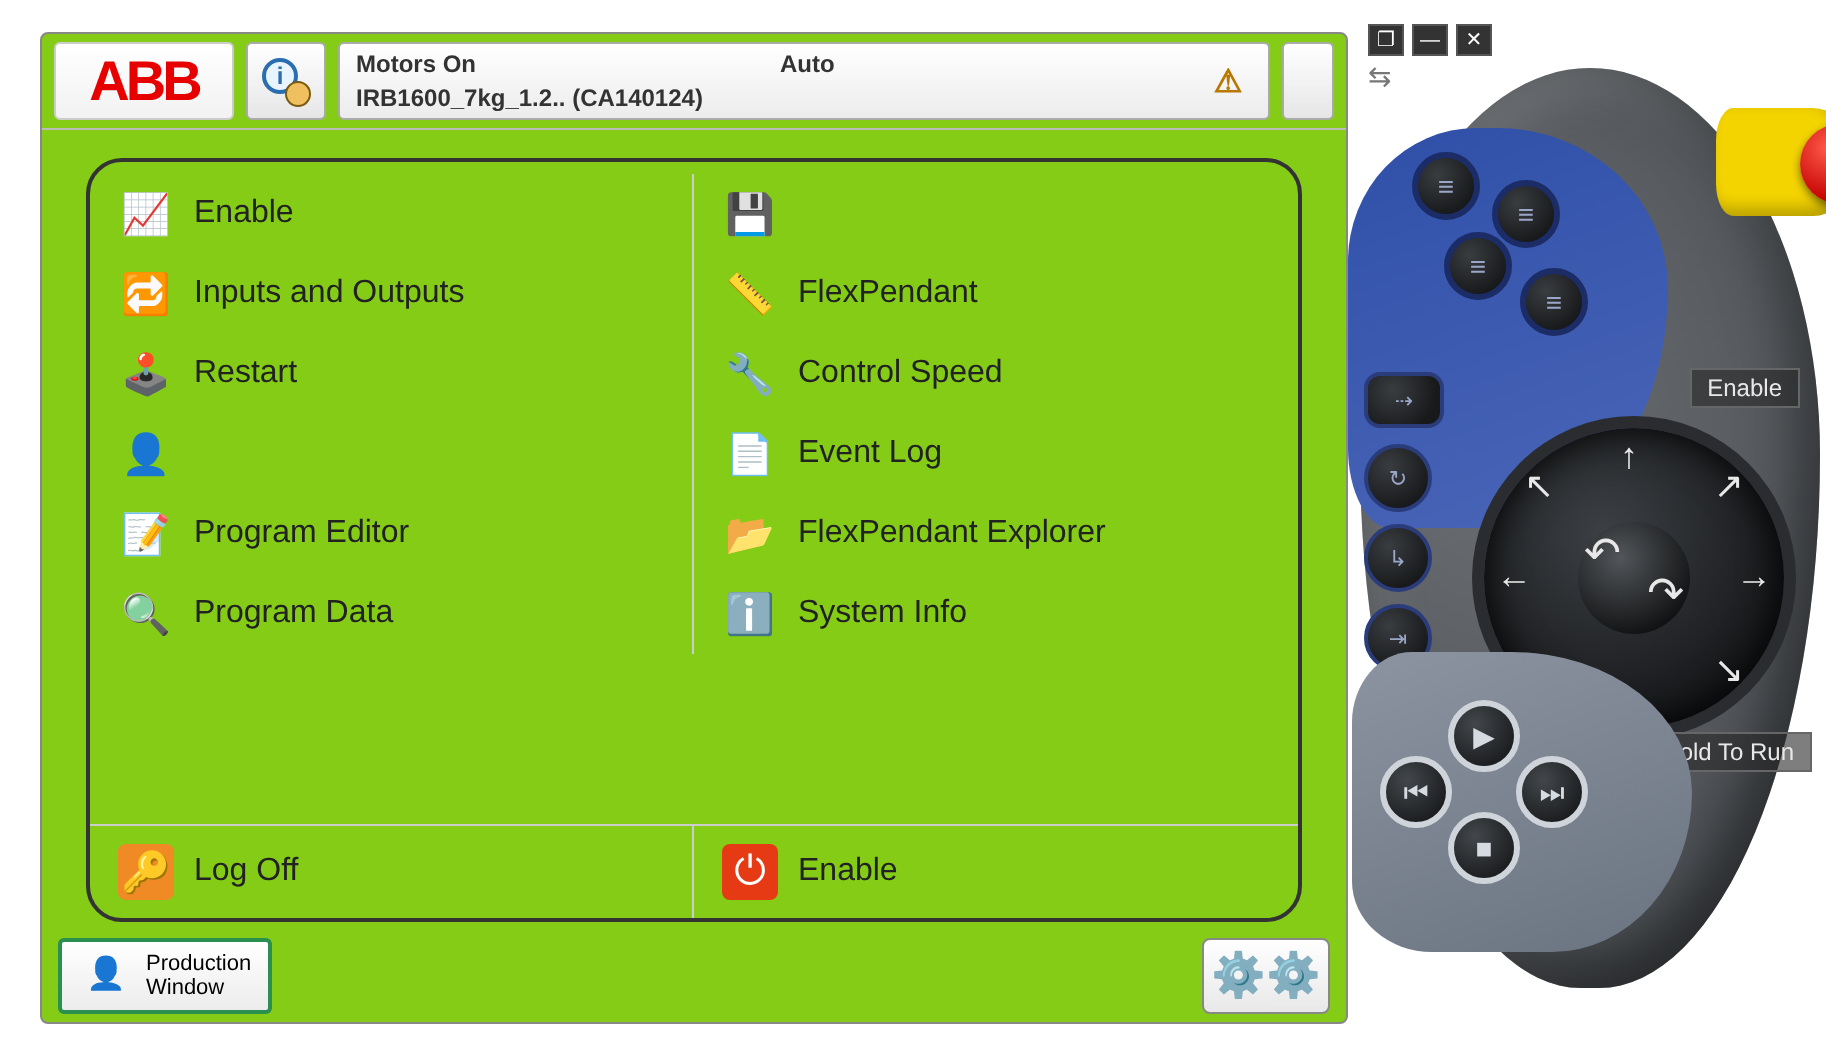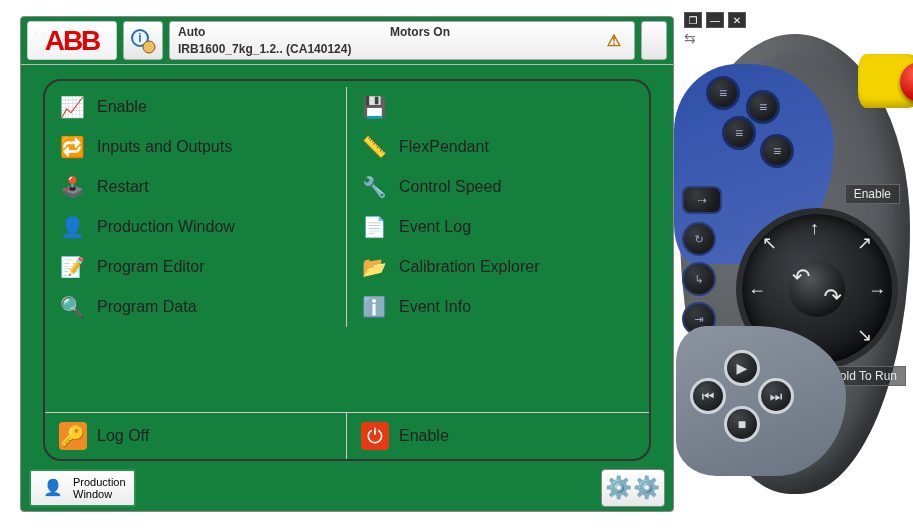--- a/index.html
+++ b/index.html
@@ -11,21 +11,21 @@
   height: 532px;
   position: relative;
   overflow: hidden;
 }
 .screen {
   position: absolute;
   left: 20px; top: 16px;
   width: 654px; height: 496px;
   border: 1px solid #888;
   border-radius: 4px;
-  background: #15803d;
+  background: #84cc16;
   display: flex;
   flex-direction: column;
 }
 .hdr {
   display: flex;
   align-items: stretch;
   height: 48px;
   border-bottom: 1px solid #bbb;
   padding: 4px 6px;
   gap: 6px;
@@ -224,22 +224,22 @@
   <div class="hdr">
     <div class="logo">ABB</div>
     <div class="info-btn">
       <svg width="26" height="26">
           <circle cx="10" cy="10" r="8" fill="#e8f4ff" stroke="#2a6db0" stroke-width="2"></circle>
           <text x="10" y="14" text-anchor="middle" font-size="12" fill="#2a6db0" font-weight="bold">i</text>
           <circle cx="19" cy="19" r="6" fill="#f0c060" stroke="#7a5a10"></circle>
         </svg>
     </div>
     <div class="status">
+      <span>Motors On</span>
       <span>Auto</span>
-      <span>Motors On</span>
       <span>IRB1600_7kg_1.2.. (CA140124)</span>
       <span class="warn">⚠</span>
     </div>
     <div class="closebox"></div>
   </div>
 
   <div class="menu">
     <div class="grid">
       <div class="item">
           <span class="ico">📈</span>
@@ -259,41 +259,40 @@
       <div class="item">
           <span class="ico">🕹️</span>
           <span>Restart</span>
         </div>
       <div class="item">
           <span class="ico">🔧</span>
           <span>Control Speed</span>
         </div>
       <div class="item">
           <span class="ico">👤</span>
-          <span>Production Window</span>
         </div>
       <div class="item">
           <span class="ico">📄</span>
           <span>Event Log</span>
         </div>
       <div class="item">
           <span class="ico">📝</span>
           <span>Program Editor</span>
         </div>
       <div class="item">
           <span class="ico">📂</span>
-          <span>Calibration Explorer</span>
+          <span>FlexPendant Explorer</span>
         </div>
       <div class="item">
           <span class="ico">🔍</span>
           <span>Program Data</span>
         </div>
       <div class="item">
           <span class="ico">ℹ️</span>
-          <span>Event Info</span>
+          <span>System Info</span>
         </div>
     </div>
     <div class="bottom">
       <div class="item">
           <span class="ico" style="background:#f08a24;border-radius:4px;color:#fff;">🔑</span>
           <span>Log Off</span>
         </div>
       <div class="item">
           <span class="ico" style="background:#e63a14;border-radius:4px;color:#fff;">⏻</span>
           <span>Enable</span>

